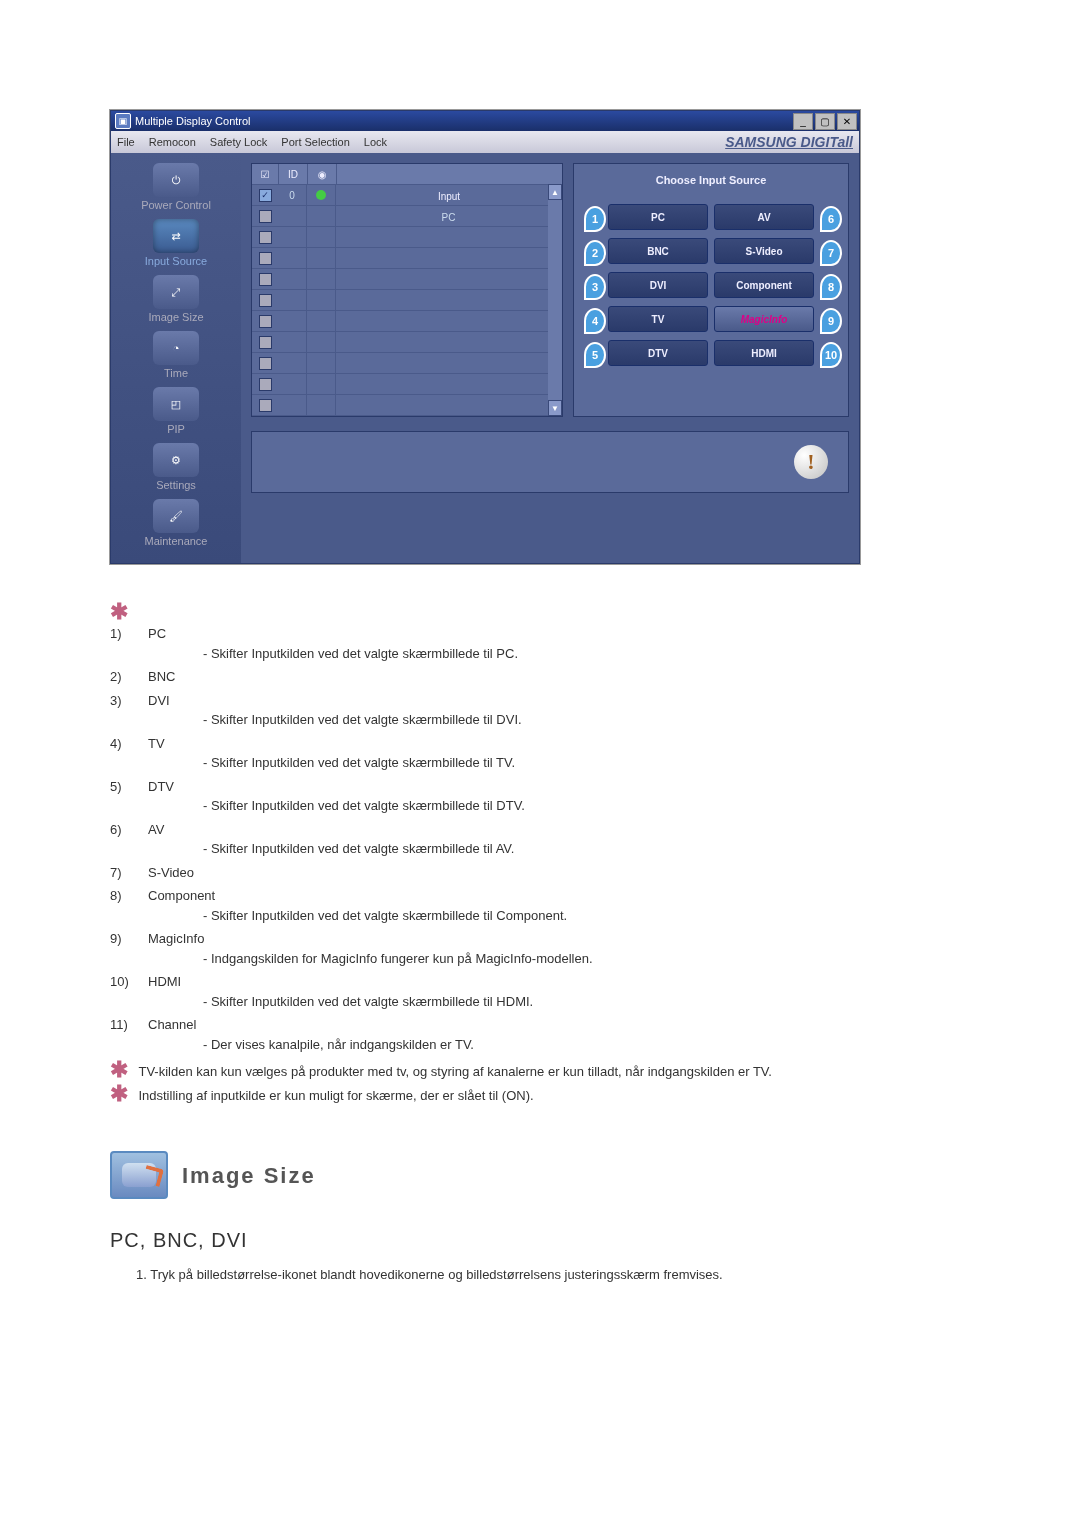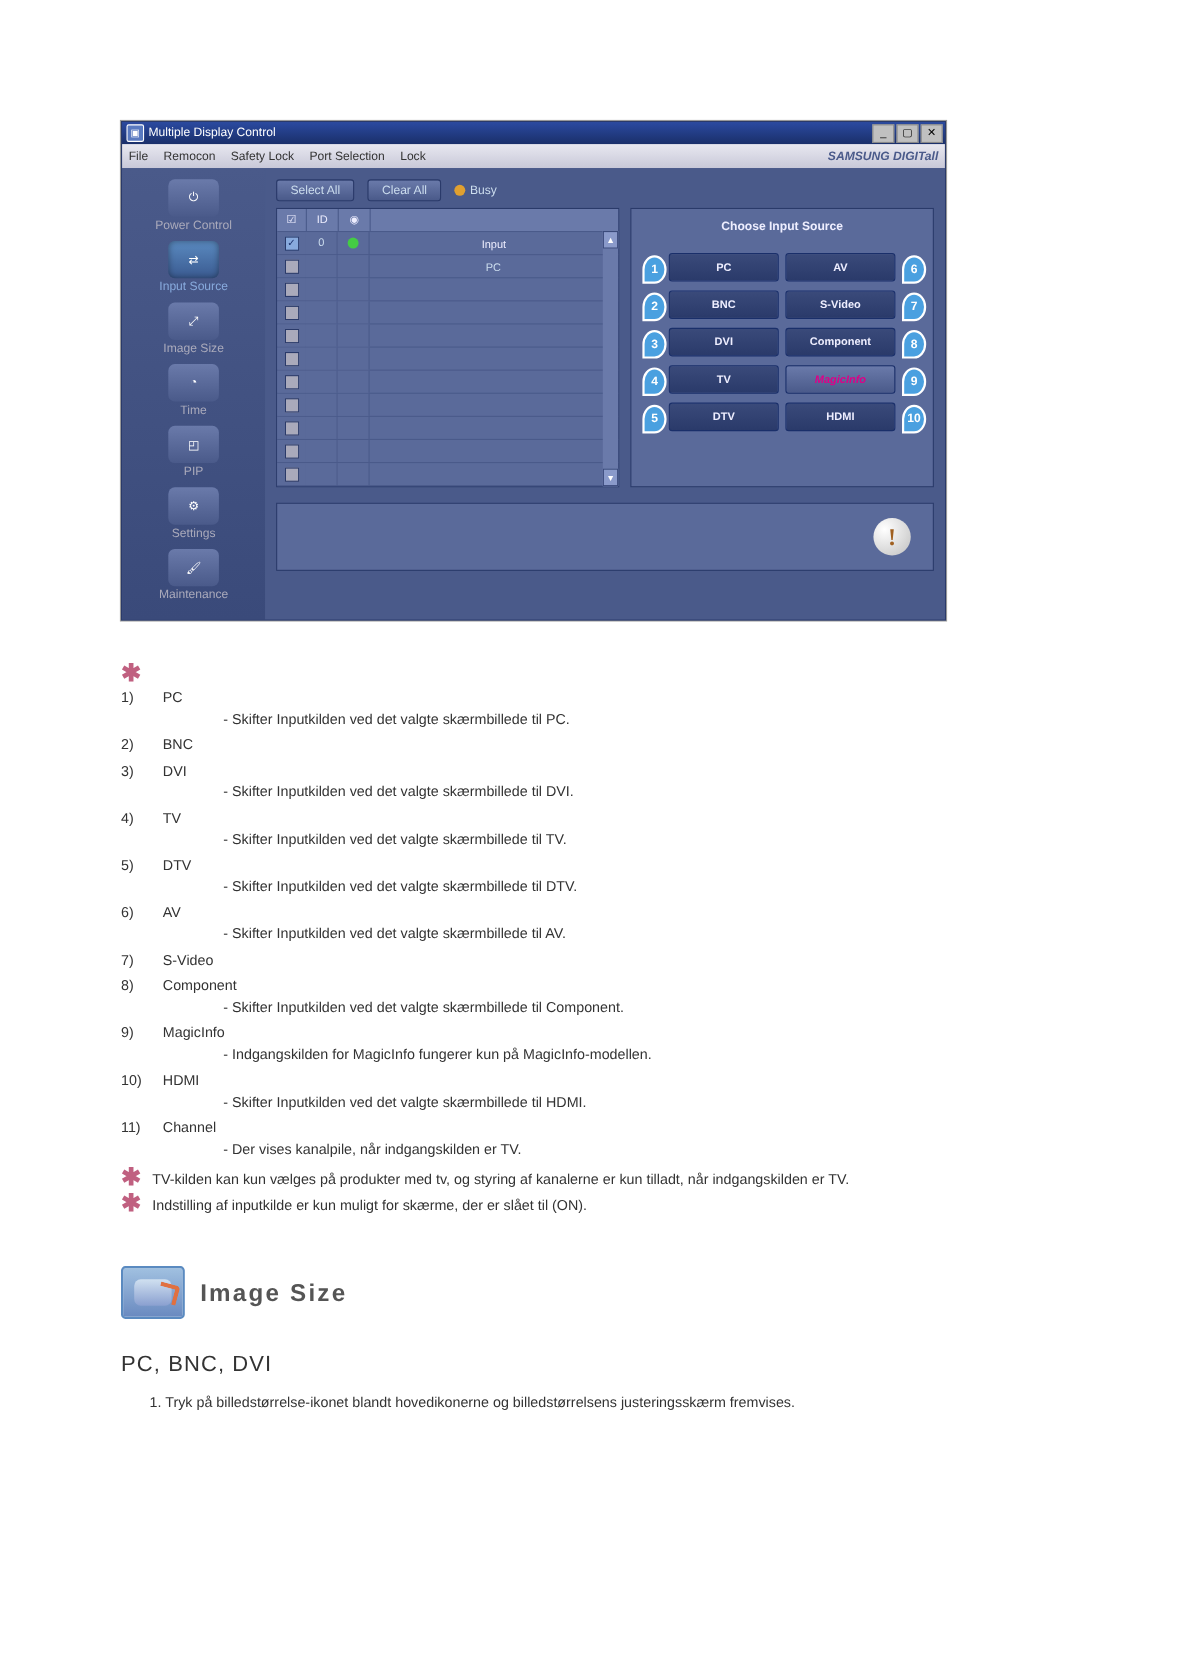--- a/index.html
+++ b/index.html
@@ -69,24 +69,25 @@
     display: flex;
     align-items: center;
     height: 22px;
     padding: 0 6px;
     font-size: 11px;
     color: #333;
     justify-content: space-between;
   }
   .menubar .menus { display: flex; gap: 14px; }
   .brand {
-    font-size: 11px;
+    font-size: 14px;
     font-style: italic;
     color: #4a5a8a;
     font-weight: bold;
+    text-decoration: underline;
   }
   .app-body {
     display: flex;
     background: #4a5a8a;
   }
   .sidebar {
     width: 130px;
     background: linear-gradient(#4a5a8a, #3a4a7a);
     padding: 10px 0;
     display: flex;
@@ -436,28 +437,20 @@
           <div class="side-icon">⚙</div>
           <span>Settings</span>
         </div>
         <div class="side-item">
           <div class="side-icon">🖌</div>
           <span>Maintenance</span>
         </div>
       </div>
 
       <div class="main-area">
-        <div class="toolbar">
-          <button>Select All</button>
-          <button>Clear All</button>
-          <div class="busy">
-            <div class="busy-dot"></div>
-            <span>Busy</span>
-          </div>
-        </div>
 
         <div class="grid-row">
           <div class="grid">
             <div class="grid-head">
               <div class="gh c1">☑</div>
               <div class="gh c2">ID</div>
               <div class="gh c3">◉</div>
               <div class="gh c4">Input</div>
             </div>
             <div class="grid-r on">

